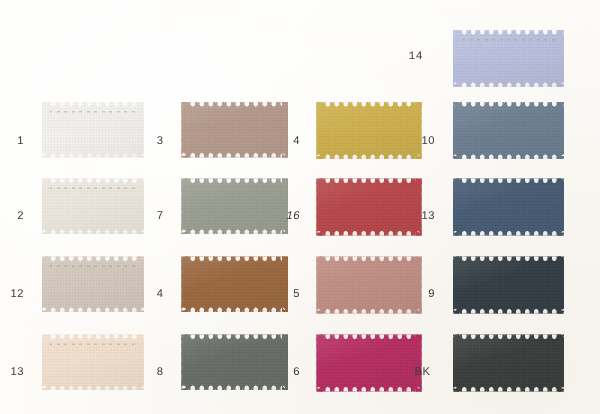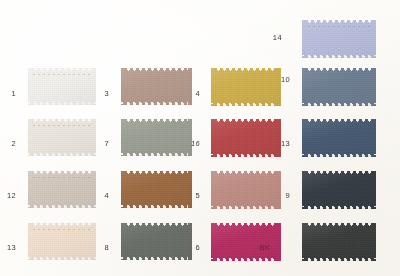--- a/index.html
+++ b/index.html
@@ -170,21 +170,21 @@
           <div class="chip-fill" style="background: rgb(207, 177, 78);"></div>
           <div class="pink-edge top" style="background-image: linear-gradient(135deg, transparent 50%, rgb(207, 177, 78) 50%), linear-gradient(225deg, transparent 50%, rgb(207, 177, 78) 50%); background-size: 6px 4px, 6px 4px; background-position: 0px 0px, 3px 0px;"></div>
           <div class="pink-edge bottom" style="background-image: linear-gradient(45deg, transparent 50%, rgb(207, 177, 78) 50%), linear-gradient(315deg, transparent 50%, rgb(207, 177, 78) 50%); background-size: 6px 4px, 6px 4px; background-position: 0px 0px, 3px 0px;"></div>
           <div class="pink-edge-v left" style="background-image: linear-gradient(45deg, transparent 50%, rgb(207, 177, 78) 50%), linear-gradient(135deg, transparent 50%, rgb(207, 177, 78) 50%); background-size: 4px 6px, 4px 6px; background-position: 0px 0px, 0px 3px;"></div>
           <div class="pink-edge-v right" style="background-image: linear-gradient(315deg, transparent 50%, rgb(207, 177, 78) 50%), linear-gradient(225deg, transparent 50%, rgb(207, 177, 78) 50%); background-size: 4px 6px, 4px 6px; background-position: 0px 0px, 0px 3px;"></div>
           <div class="chip-weave"></div>
           <div class="chip-shade"></div>
         </div>
       </div>
       <div class="swatch-cell">
-        <div class="swatch-label" style="left: 266px; top: 76px; width: 24px; text-align: right;">10</div>
+        <div class="swatch-label" style="left: 266px; top: 90px; width: 24px; text-align: right;">10</div>
         <div class="swatch-chip" style="left: 302px; top: 68px; width: 74px; height: 38px;">
           <div class="chip-fill" style="background: rgb(109, 126, 146);"></div>
           <div class="pink-edge top" style="background-image: linear-gradient(135deg, transparent 50%, rgb(109, 126, 146) 50%), linear-gradient(225deg, transparent 50%, rgb(109, 126, 146) 50%); background-size: 6px 4px, 6px 4px; background-position: 0px 0px, 3px 0px;"></div>
           <div class="pink-edge bottom" style="background-image: linear-gradient(45deg, transparent 50%, rgb(109, 126, 146) 50%), linear-gradient(315deg, transparent 50%, rgb(109, 126, 146) 50%); background-size: 6px 4px, 6px 4px; background-position: 0px 0px, 3px 0px;"></div>
           <div class="pink-edge-v left" style="background-image: linear-gradient(45deg, transparent 50%, rgb(109, 126, 146) 50%), linear-gradient(135deg, transparent 50%, rgb(109, 126, 146) 50%); background-size: 4px 6px, 4px 6px; background-position: 0px 0px, 0px 3px;"></div>
           <div class="pink-edge-v right" style="background-image: linear-gradient(315deg, transparent 50%, rgb(109, 126, 146) 50%), linear-gradient(225deg, transparent 50%, rgb(109, 126, 146) 50%); background-size: 4px 6px, 4px 6px; background-position: 0px 0px, 0px 3px;"></div>
           <div class="chip-weave"></div>
           <div class="chip-shade"></div>
         </div>
       </div>
@@ -317,21 +317,21 @@
           <div class="chip-fill" style="background: rgb(182, 45, 98);"></div>
           <div class="pink-edge top" style="background-image: linear-gradient(135deg, transparent 50%, rgb(182, 45, 98) 50%), linear-gradient(225deg, transparent 50%, rgb(182, 45, 98) 50%); background-size: 6px 4px, 6px 4px; background-position: 0px 0px, 3px 0px;"></div>
           <div class="pink-edge bottom" style="background-image: linear-gradient(45deg, transparent 50%, rgb(182, 45, 98) 50%), linear-gradient(315deg, transparent 50%, rgb(182, 45, 98) 50%); background-size: 6px 4px, 6px 4px; background-position: 0px 0px, 3px 0px;"></div>
           <div class="pink-edge-v left" style="background-image: linear-gradient(45deg, transparent 50%, rgb(182, 45, 98) 50%), linear-gradient(135deg, transparent 50%, rgb(182, 45, 98) 50%); background-size: 4px 6px, 4px 6px; background-position: 0px 0px, 0px 3px;"></div>
           <div class="pink-edge-v right" style="background-image: linear-gradient(315deg, transparent 50%, rgb(182, 45, 98) 50%), linear-gradient(225deg, transparent 50%, rgb(182, 45, 98) 50%); background-size: 4px 6px, 4px 6px; background-position: 0px 0px, 0px 3px;"></div>
           <div class="chip-weave"></div>
           <div class="chip-shade"></div>
         </div>
       </div>
       <div class="swatch-cell">
-        <div class="swatch-label" style="left: 246px; top: 244px; width: 24px;">BK</div>
+        <div class="swatch-label" style="left: 263px; top: 244px; width: 24px;">BK</div>
         <div class="swatch-chip" style="left: 302px; top: 223px; width: 74px; height: 38px;">
           <div class="chip-fill" style="background: rgb(56, 60, 58);"></div>
           <div class="pink-edge top" style="background-image: linear-gradient(135deg, transparent 50%, rgb(56, 60, 58) 50%), linear-gradient(225deg, transparent 50%, rgb(56, 60, 58) 50%); background-size: 6px 4px, 6px 4px; background-position: 0px 0px, 3px 0px;"></div>
           <div class="pink-edge bottom" style="background-image: linear-gradient(45deg, transparent 50%, rgb(56, 60, 58) 50%), linear-gradient(315deg, transparent 50%, rgb(56, 60, 58) 50%); background-size: 6px 4px, 6px 4px; background-position: 0px 0px, 3px 0px;"></div>
           <div class="pink-edge-v left" style="background-image: linear-gradient(45deg, transparent 50%, rgb(56, 60, 58) 50%), linear-gradient(135deg, transparent 50%, rgb(56, 60, 58) 50%); background-size: 4px 6px, 4px 6px; background-position: 0px 0px, 0px 3px;"></div>
           <div class="pink-edge-v right" style="background-image: linear-gradient(315deg, transparent 50%, rgb(56, 60, 58) 50%), linear-gradient(225deg, transparent 50%, rgb(56, 60, 58) 50%); background-size: 4px 6px, 4px 6px; background-position: 0px 0px, 0px 3px;"></div>
           <div class="chip-weave"></div>
           <div class="chip-shade"></div>
         </div>
       </div>

